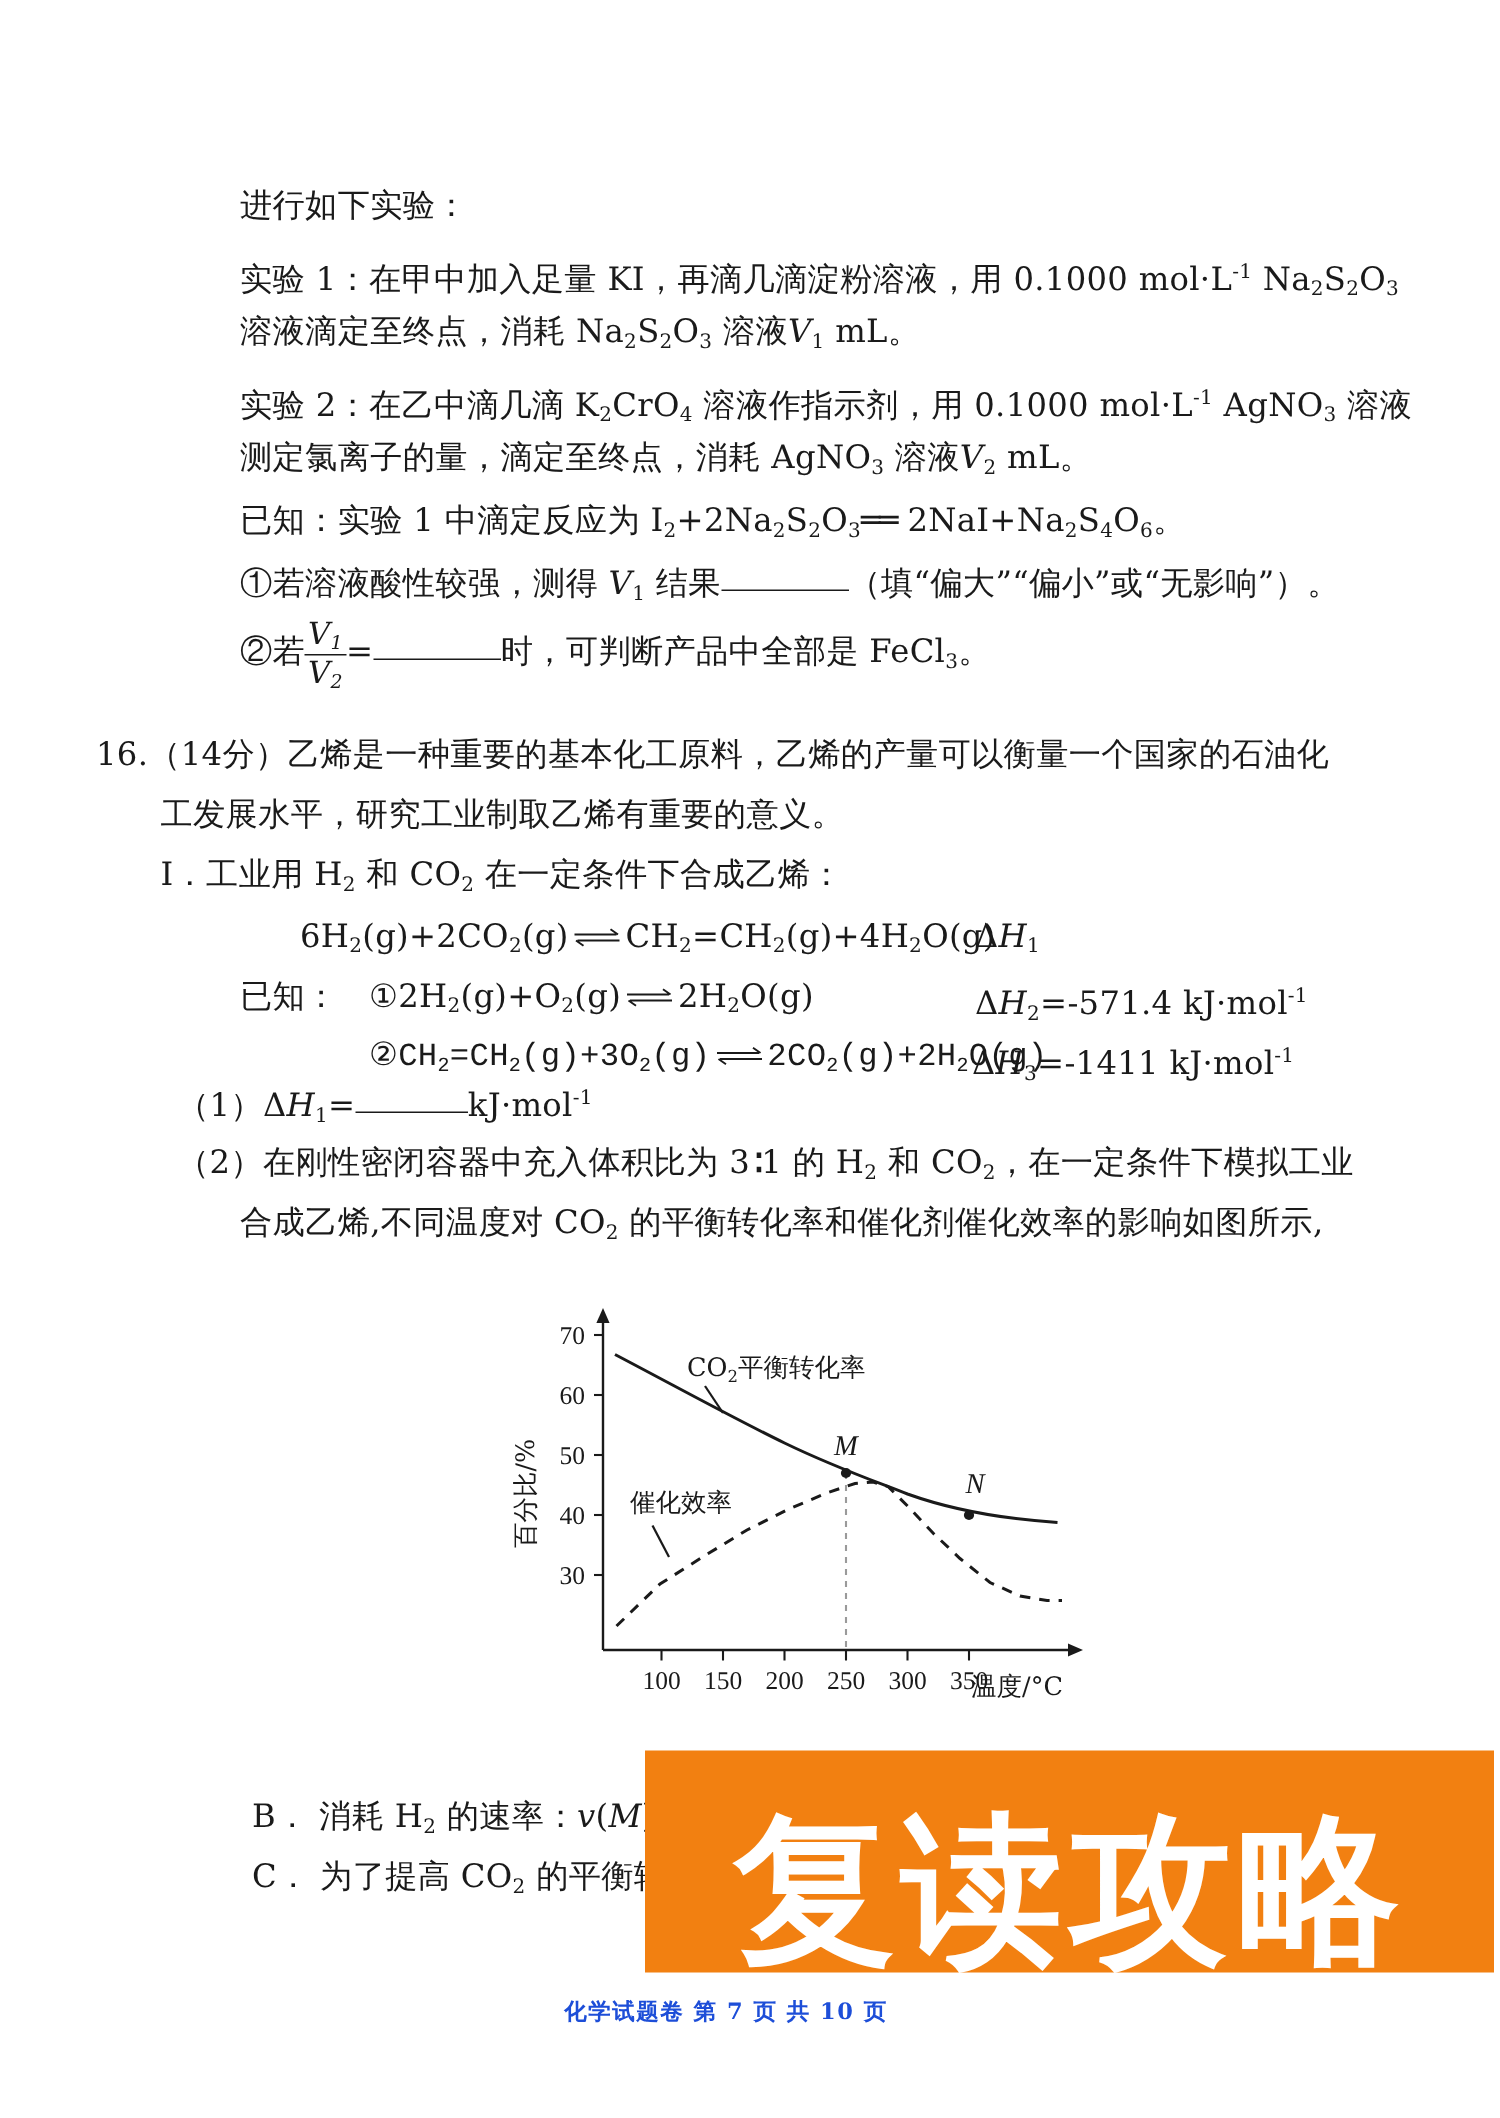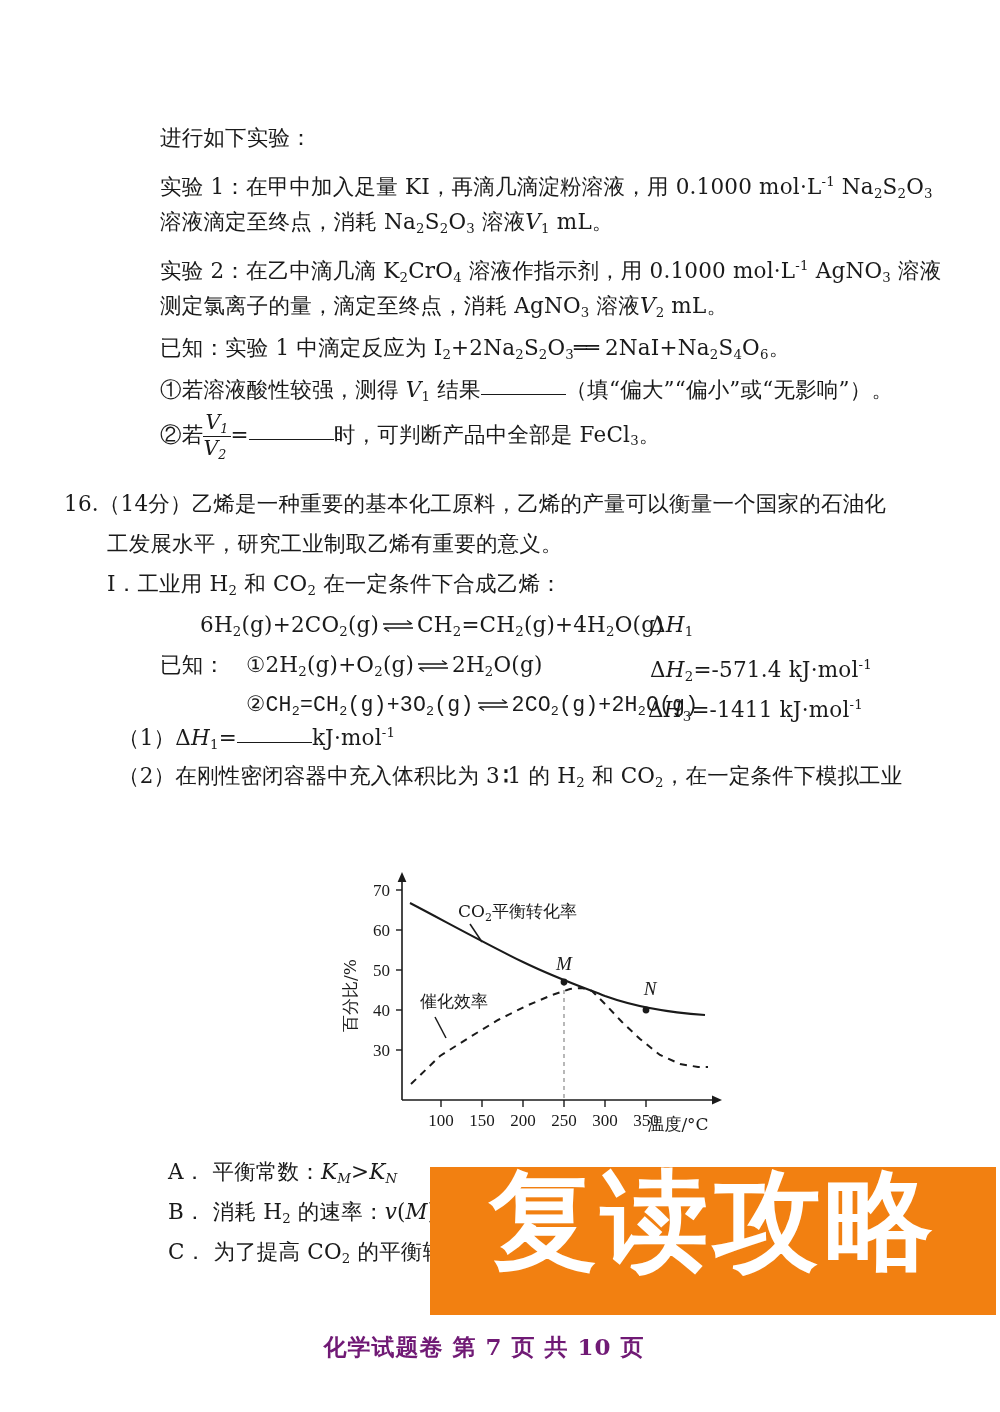--- a/index.html
+++ b/index.html
@@ -40,21 +40,21 @@
     border-bottom: 1.6px solid #1a1a1a;
     vertical-align: 2px;
   }
   .b75 { width: 75px; }
   .b85 { width: 85px; }
 
   
   .frac {
     display: inline-block;
     vertical-align: -0.75em;
-    text-align: left;
+    text-align: center;
     line-height: 1.05;
     font-size: 0.95em;
     position: relative;
     top: -2px;
   }
   .frac .num { display: block; border-bottom: 1.5px solid #1a1a1a; padding: 0 2px 1px 2px;}
   .frac .den { display: block; padding-top: 1px; }
 
   
   .eqarrow {
@@ -82,46 +82,46 @@
 
   
   #watermark {
     position: absolute;
     left: 430px;
     top: 1167px;
     width: 566px;
     height: 148px;
     background: #F28011;
     display: flex;
-    align-items: flex-start;
+    align-items: flex-end;
     justify-content: center;
     z-index: 50;
   }
   #watermark .wm-text {
     color: #ffffff;
     font-family: "DejaVu Sans", "Liberation Sans", sans-serif;
     font-weight: bold;
     font-size: 108px;
     letter-spacing: 4px;
     line-height: 1;
     white-space: nowrap;
   }
 
   
   #footer {
     position: absolute;
     left: 0;
     top: 1332px;
     width: 968px;
     text-align: center;
-    font-size: 23px;
+    font-size: 15px;
     font-family: "DejaVu Serif", "Liberation Serif", serif;
     font-weight: bold;
     letter-spacing: 1px;
-    color: #701a75;
+    color: #1d4ed8;
   }
 </style>
 </head>
 <body>
 
 <div class="page">
 
 
   <div class="blk cn" style="left:160px; top:118px;">进行如下实验：</div>
 
@@ -160,20 +160,21 @@
 
   <div class="blk cn" style="left:246px; top:685px;font-family:Liberation Mono, monospace;">②CH<span class="sub">2</span>=CH<span class="sub">2</span>(g)+3O<span class="sub">2</span>(g)<span class="eqarrow"><svg width="34" height="14" viewBox="0 0 34 14">
           <path d="M2 5 H30 M26 1.5 L31 5" stroke="#1a1a1a" stroke-width="1.3" fill="none"></path>
           <path d="M4 9 H32 M8 12.5 L3 9" stroke="#1a1a1a" stroke-width="1.3" fill="none"></path>
         </svg></span>2CO<span class="sub">2</span>(g)+2H<span class="sub">2</span>O(g)</div>
   <div class="blk cn" style="left:648px; top:685px;">Δ<span class="ital">H</span><span class="sub">3</span>=-1411 kJ·mol<span class="sup">-1</span></div>
 
   <div class="blk cn" style="left:118px; top:713px;">（1）Δ<span class="ital">H</span><span class="sub">1</span>=<span class="blank b75"></span>kJ·mol<span class="sup">-1</span></div>
 
   <div class="blk cn" style="left:118px; top:756px;">（2）在刚性密闭容器中充入体积比为 3∶1 的 H<span class="sub">2</span> 和 CO<span class="sub">2</span>，在一定条件下模拟工业</div>
+  <div class="blk cn" style="left:160px; top:796px;">合成乙烯,不同温度对 CO<span class="sub">2</span> 的平衡转化率和催化剂催化效率的影响如图所示,</div>
 
   <div id="chart-figure">
     <svg width="400" height="270" viewBox="0 0 400 270">
 
       <line x1="72" y1="6" x2="72" y2="228" stroke="#1a1a1a" stroke-width="1.6"></line>
       <polygon points="72,0 67.6,10 76.4,10" fill="#1a1a1a"></polygon>
 
       <line x1="72" y1="228" x2="385" y2="228" stroke="#1a1a1a" stroke-width="1.6"></line>
       <polygon points="392,228 382,223.6 382,232.4" fill="#1a1a1a"></polygon>
 
@@ -229,21 +230,20 @@
       <text x="320" y="123" font-family="Liberation Serif, serif" font-size="19" font-style="italic" fill="#1a1a1a" text-anchor="middle">N</text>
 
       <text x="128" y="45" font-family="DejaVu Serif, serif" font-size="17" fill="#1a1a1a">CO<tspan font-size="11" dy="4">2</tspan><tspan dy="-4">平衡转化率</tspan></text>
       <line x1="140" y1="52" x2="152" y2="70" stroke="#1a1a1a" stroke-width="1.5"></line>
 
       <text x="90" y="135" font-family="DejaVu Serif, serif" font-size="17" fill="#1a1a1a">催化效率</text>
       <line x1="105" y1="145" x2="116" y2="166" stroke="#1a1a1a" stroke-width="1.5"></line>
     </svg>
   </div>
 
-  <div class="blk cn" style="left:168px; top:1152px;"><span>A．</span> 平衡常数：<span class="ital">K</span><span class="sub ital">M</span>&gt;<span class="ital">K</span><span class="sub ital">N</span></div>
 
   <div class="blk cn" style="left:168px; top:1192px;"><span>B．</span> 消耗 H<span class="sub">2</span> 的速率：<span class="ital">v</span>(<span class="ital">M</span>)</div>
 
   <div class="blk cn" style="left:168px; top:1232px;"><span>C．</span> 为了提高 CO<span class="sub">2</span> 的平衡转</div>
 
 
   <div id="watermark">
     <span class="wm-text">复读攻略</span>
   </div>
 

